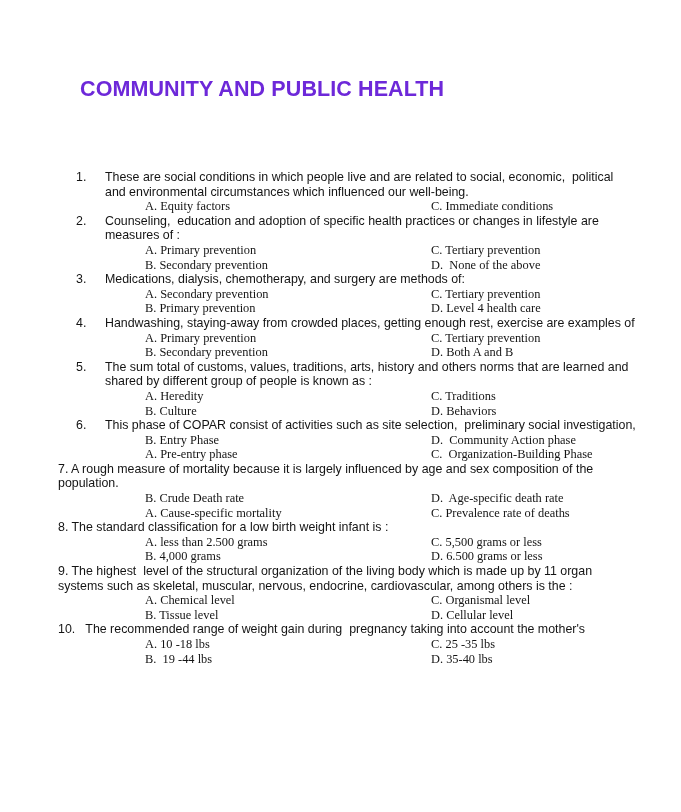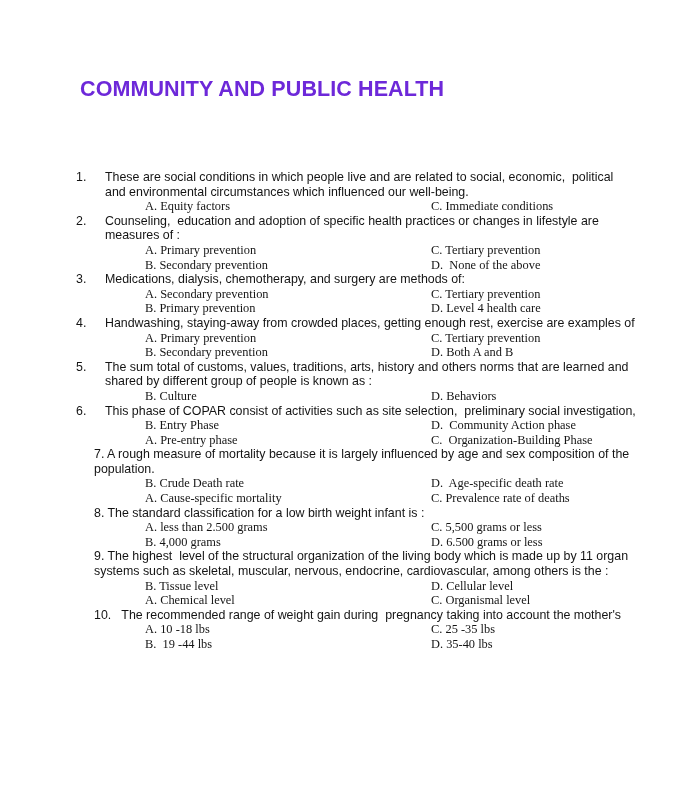--- a/index.html
+++ b/index.html
@@ -65,21 +65,20 @@
   .indent-hanging {
     padding-left: 105px;
   }
   .indent-hanging .q-num {
     left: 76px;
   }
 
   
   .indent-flush {
     padding-left: 58px;
-    margin-left: 36px;
   }
 
   .opt-row {
     position: relative;
     height: 14.6px;
     font-size: 12.4px;
     line-height: 14.6px;
     color: #141414;
     white-space: pre;
     font-family: Liberation Serif, serif;
@@ -122,20 +121,21 @@
         <div class="opt-row"><span class="opt-left">B. Primary prevention</span><span class="opt-right">D. Level 4 health care</span></div>
       </div>
       <div class="question-block">
         <div class="stem-row indent-hanging"><span class="q-num">4.</span><span>Handwashing, staying-away from crowded places, getting enough rest, exercise are examples of</span></div>
         <div class="opt-row"><span class="opt-left">A. Primary prevention</span><span class="opt-right">C. Tertiary prevention</span></div>
         <div class="opt-row"><span class="opt-left">B. Secondary prevention</span><span class="opt-right">D. Both A and B</span></div>
       </div>
       <div class="question-block">
         <div class="stem-row indent-hanging"><span class="q-num">5.</span><span>The sum total of customs, values, traditions, arts, history and others norms that are learned and</span></div>
         <div class="stem-row indent-hanging"><span>shared by different group of people is known as :</span></div>
+        <div class="opt-row"><span class="opt-left">A. Heredity</span><span class="opt-right">C. Traditions</span></div>
         <div class="opt-row"><span class="opt-left">B. Culture</span><span class="opt-right">D. Behaviors</span></div>
       </div>
       <div class="question-block">
         <div class="stem-row indent-hanging"><span class="q-num">6.</span><span>This phase of COPAR consist of activities such as site selection,  preliminary social investigation,</span></div>
         <div class="opt-row"><span class="opt-left">B. Entry Phase</span><span class="opt-right">D.  Community Action phase</span></div>
         <div class="opt-row"><span class="opt-left">A. Pre-entry phase</span><span class="opt-right">C.  Organization-Building Phase</span></div>
       </div>
       <div class="question-block">
         <div class="stem-row indent-flush"><span>7. A rough measure of mortality because it is largely influenced by age and sex composition of the</span></div>
         <div class="stem-row indent-flush"><span>population.</span></div>
@@ -143,22 +143,22 @@
         <div class="opt-row"><span class="opt-left">A. Cause-specific mortality</span><span class="opt-right">C. Prevalence rate of deaths</span></div>
       </div>
       <div class="question-block">
         <div class="stem-row indent-flush"><span>8. The standard classification for a low birth weight infant is :</span></div>
         <div class="opt-row"><span class="opt-left">A. less than 2.500 grams</span><span class="opt-right">C. 5,500 grams or less</span></div>
         <div class="opt-row"><span class="opt-left">B. 4,000 grams</span><span class="opt-right">D. 6.500 grams or less</span></div>
       </div>
       <div class="question-block">
         <div class="stem-row indent-flush"><span>9. The highest  level of the structural organization of the living body which is made up by 11 organ</span></div>
         <div class="stem-row indent-flush"><span>systems such as skeletal, muscular, nervous, endocrine, cardiovascular, among others is the :</span></div>
+        <div class="opt-row"><span class="opt-left">A. Chemical level</span><span class="opt-right">C. Organismal level</span></div>
         <div class="opt-row"><span class="opt-left">B. Tissue level</span><span class="opt-right">D. Cellular level</span></div>
-        <div class="opt-row"><span class="opt-left">A. Chemical level</span><span class="opt-right">C. Organismal level</span></div>
       </div>
       <div class="question-block">
         <div class="stem-row indent-flush"><span>10.   The recommended range of weight gain during  pregnancy taking into account the mother's</span></div>
         <div class="opt-row"><span class="opt-left">A. 10 -18 lbs</span><span class="opt-right">C. 25 -35 lbs</span></div>
         <div class="opt-row"><span class="opt-left">B.  19 -44 lbs</span><span class="opt-right">D. 35-40 lbs</span></div>
       </div>
     </div>
 
 </div>
 

